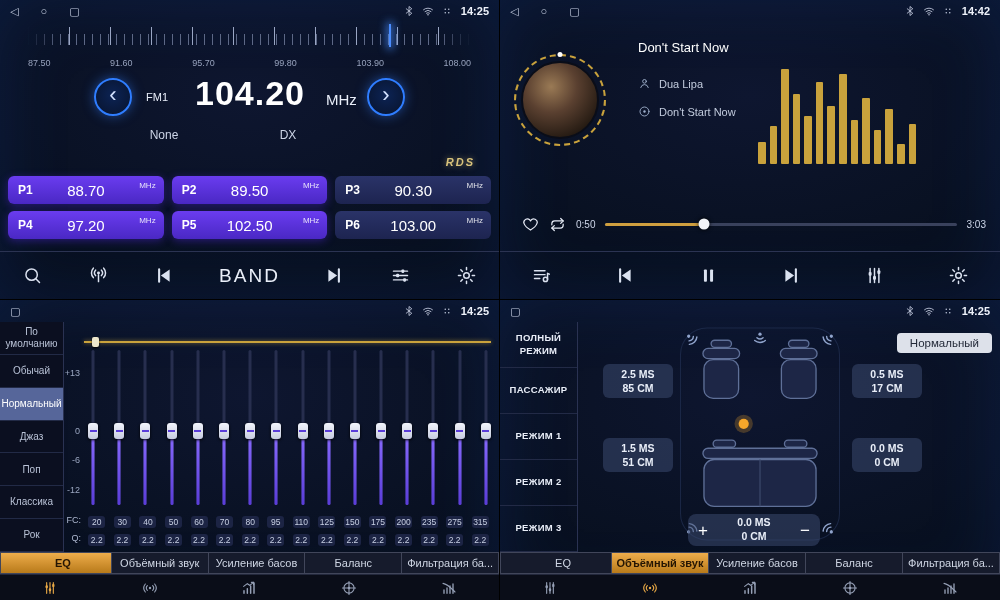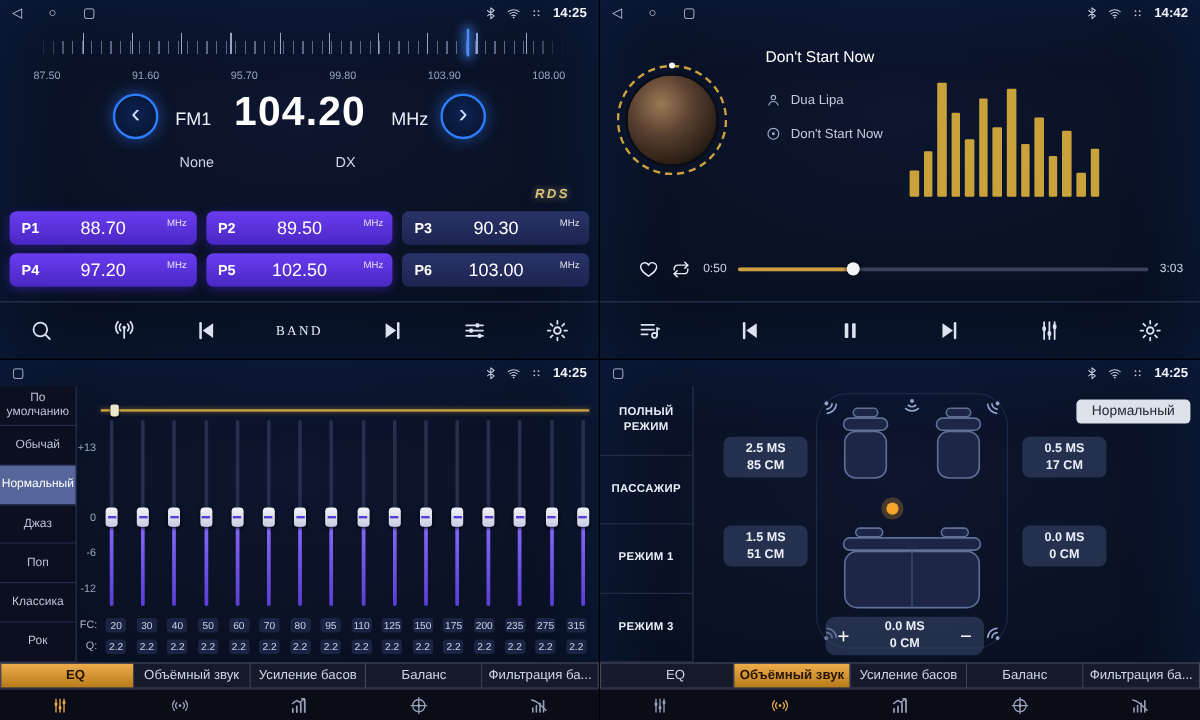--- a/index.html
+++ b/index.html
@@ -36,21 +36,21 @@
   .scale-labels { position:absolute; left:0; right:0; bottom:0; display:flex; justify-content:space-between;
     font-size:9px; color:#97a2bc; }
   .freq-main { position:relative; height:100px; }
   .arrow-btn { position:absolute; top:10px; width:38px; height:38px; border-radius:50%;
     background:radial-gradient(circle at 50% 45%, #0c2354 0%, #091736 75%);
     border:2.5px solid #2f7dff; color:#d4e2ff; cursor:pointer;
     display:flex; align-items:center; justify-content:center;
     box-shadow:0 0 12px rgba(47,125,255,.5); }
   .arrow-btn span { font-size:22px; line-height:1; margin-top:-4px; }
   .arrow-btn.left { left:94px; } .arrow-btn.right { right:94px; }
-  .band-label { position:absolute; left:146px; top:23px; font-size:15px; color:#e9eef9; }
+  .band-label { position:absolute; left:146px; top:23px; font-size:11px; color:#e9eef9; }
   .unit-label { position:absolute; left:326px; top:23px; font-size:15px; color:#e9eef9; }
   .freq-big { position:absolute; left:183px; top:6px; width:134px; text-align:center;
     font-size:34px; font-weight:bold; color:#fff; letter-spacing:1px; }
   .pty { position:absolute; left:134px; top:60px; width:60px; text-align:center; font-size:12px; color:#ccd4e6; }
   .dx  { position:absolute; left:258px; top:60px; width:60px; text-align:center; font-size:12px; color:#ccd4e6; }
   .rds { position:absolute; top:156px; right:24px; font-size:11px; font-weight:bold; font-style:italic;
     letter-spacing:2px; color:#d9c37c; text-shadow:0 0 6px rgba(217,195,124,.6);padding-left:18px; }
   .presets { position:absolute; left:8px; right:8px; top:176px; display:grid;
     grid-template-columns:repeat(3,1fr); gap:7px 8px; }
   .preset { height:28px; border:none; border-radius:6px; cursor:pointer; color:#fff;
@@ -58,37 +58,37 @@
   .preset.on { background:linear-gradient(180deg,#6a3cf0 0%,#4a28c4 100%); box-shadow:0 2px 8px rgba(80,40,220,.45); }
   .preset:not(.on) { background:linear-gradient(180deg,#2a3368 0%,#1d2450 100%); }
   .pid { font-size:12px; font-weight:bold; }
   .pfreq { font-size:15px; flex:1; text-align:center; }
   .punit { font-size:8px; opacity:.85; align-self:flex-start; margin-top:5px; }
   .toolbar { position:absolute; left:0; right:0; bottom:0; height:48px; border-top:1px solid #2b3352;
     display:flex; align-items:center; justify-content:space-around; }
   .tb-btn { background:none; border:none; color:#dbe2f0; cursor:pointer;
     display:flex; align-items:center; justify-content:center; }
   .tb-btn svg { width:21px; height:21px; }
-  .tb-btn.text { font-size:11px; letter-spacing:2px; color:#eaeff9; font-family:Liberation Serif, serif; }
+  .tb-btn.text { font-size:19px; letter-spacing:2px; color:#eaeff9; font-family:Liberation Sans, sans-serif; }
 
   
   .album { position:absolute; left:14px; top:54px; width:92px; height:92px; cursor:pointer; }
   .album .ring { position:absolute; inset:0; border-radius:50%; border:2px dashed #c9a23c; }
   .album .art { position:absolute; inset:7px; border-radius:50%; border:2px solid #0a0d18;
     background:radial-gradient(circle at 38% 32%, #9a7a55 0%, #5a4030 38%, #241a12 78%, #110b07 100%); }
   .album .adot { position:absolute; top:-2px; left:50%; transform:translateX(-50%);
     width:5px; height:5px; border-radius:50%; background:#fff; }
   .m-info { position:absolute; left:138px; top:40px; }
   .m-title { font-size:13px; color:#fff; margin-bottom:22px; }
   .m-row { display:flex; gap:8px; align-items:center; font-size:11px; color:#c2cbdd; margin-bottom:15px; }
   .m-row .icon svg { width:13px; height:13px; color:#9fb0cc; }
   .viz { position:absolute; left:258px; top:64px; width:158px; height:100px;
     display:flex; align-items:flex-end; gap:4px; }
   .vbar { flex:1; background:#c9a23c; border-radius:1px; }
-  .prog-row { position:absolute; left:18px; right:0; top:210px; height:28px;
+  .prog-row { position:absolute; left:8px; right:0; top:210px; height:28px;
     display:flex; align-items:center; gap:10px; padding:0 14px; }
   .pr-btn { background:none; border:none; color:#e8edf8; cursor:pointer; display:flex; }
   .pr-btn svg { width:17px; height:17px; }
   .ptime { font-size:10px; color:#cdd5e8; }
   .ptrack { position:relative; flex:1; height:3px; background:#39415c; border-radius:2px; cursor:pointer; }
   .pfill { position:absolute; left:0; top:0; bottom:0; background:#cf9f3f; border-radius:2px; }
   .pknob { position:absolute; top:50%; transform:translate(-50%,-50%); width:11px; height:11px;
     border-radius:50%; background:#f2f4f8; box-shadow:0 0 4px #000; cursor:grab; }
 
   
@@ -685,20 +685,21 @@
               </svg>
             </span>
           </span>
         <span class="sb-time">14:25</span>
       </div>
     </div>
     <div class="sr-sidebar" id="sr-modes">
         <div class="sr-mode">ПОЛНЫЙ РЕЖИМ</div>
         <div class="sr-mode">ПАССАЖИР</div>
         <div class="sr-mode">РЕЖИМ 1</div>
+        <div class="sr-mode">РЕЖИМ 2</div>
         <div class="sr-mode">РЕЖИМ 3</div>
       </div>
     <button class="sr-profile">Нормальный</button>
     <div class="sr-stage">
       <svg viewBox="0 0 160 212" width="100%" height="100%">
         <rect x="2" y="2" width="156" height="208" rx="26" fill="none" stroke="#223052" stroke-width="1" opacity="0.7"></rect>
         <g stroke="#5f7098" stroke-width="1.3" fill="#1d2646">
           <g>
             <rect x="32" y="14" width="20" height="7" rx="3.5"></rect>
             <rect x="24" y="22" width="36" height="10" rx="5"></rect>

